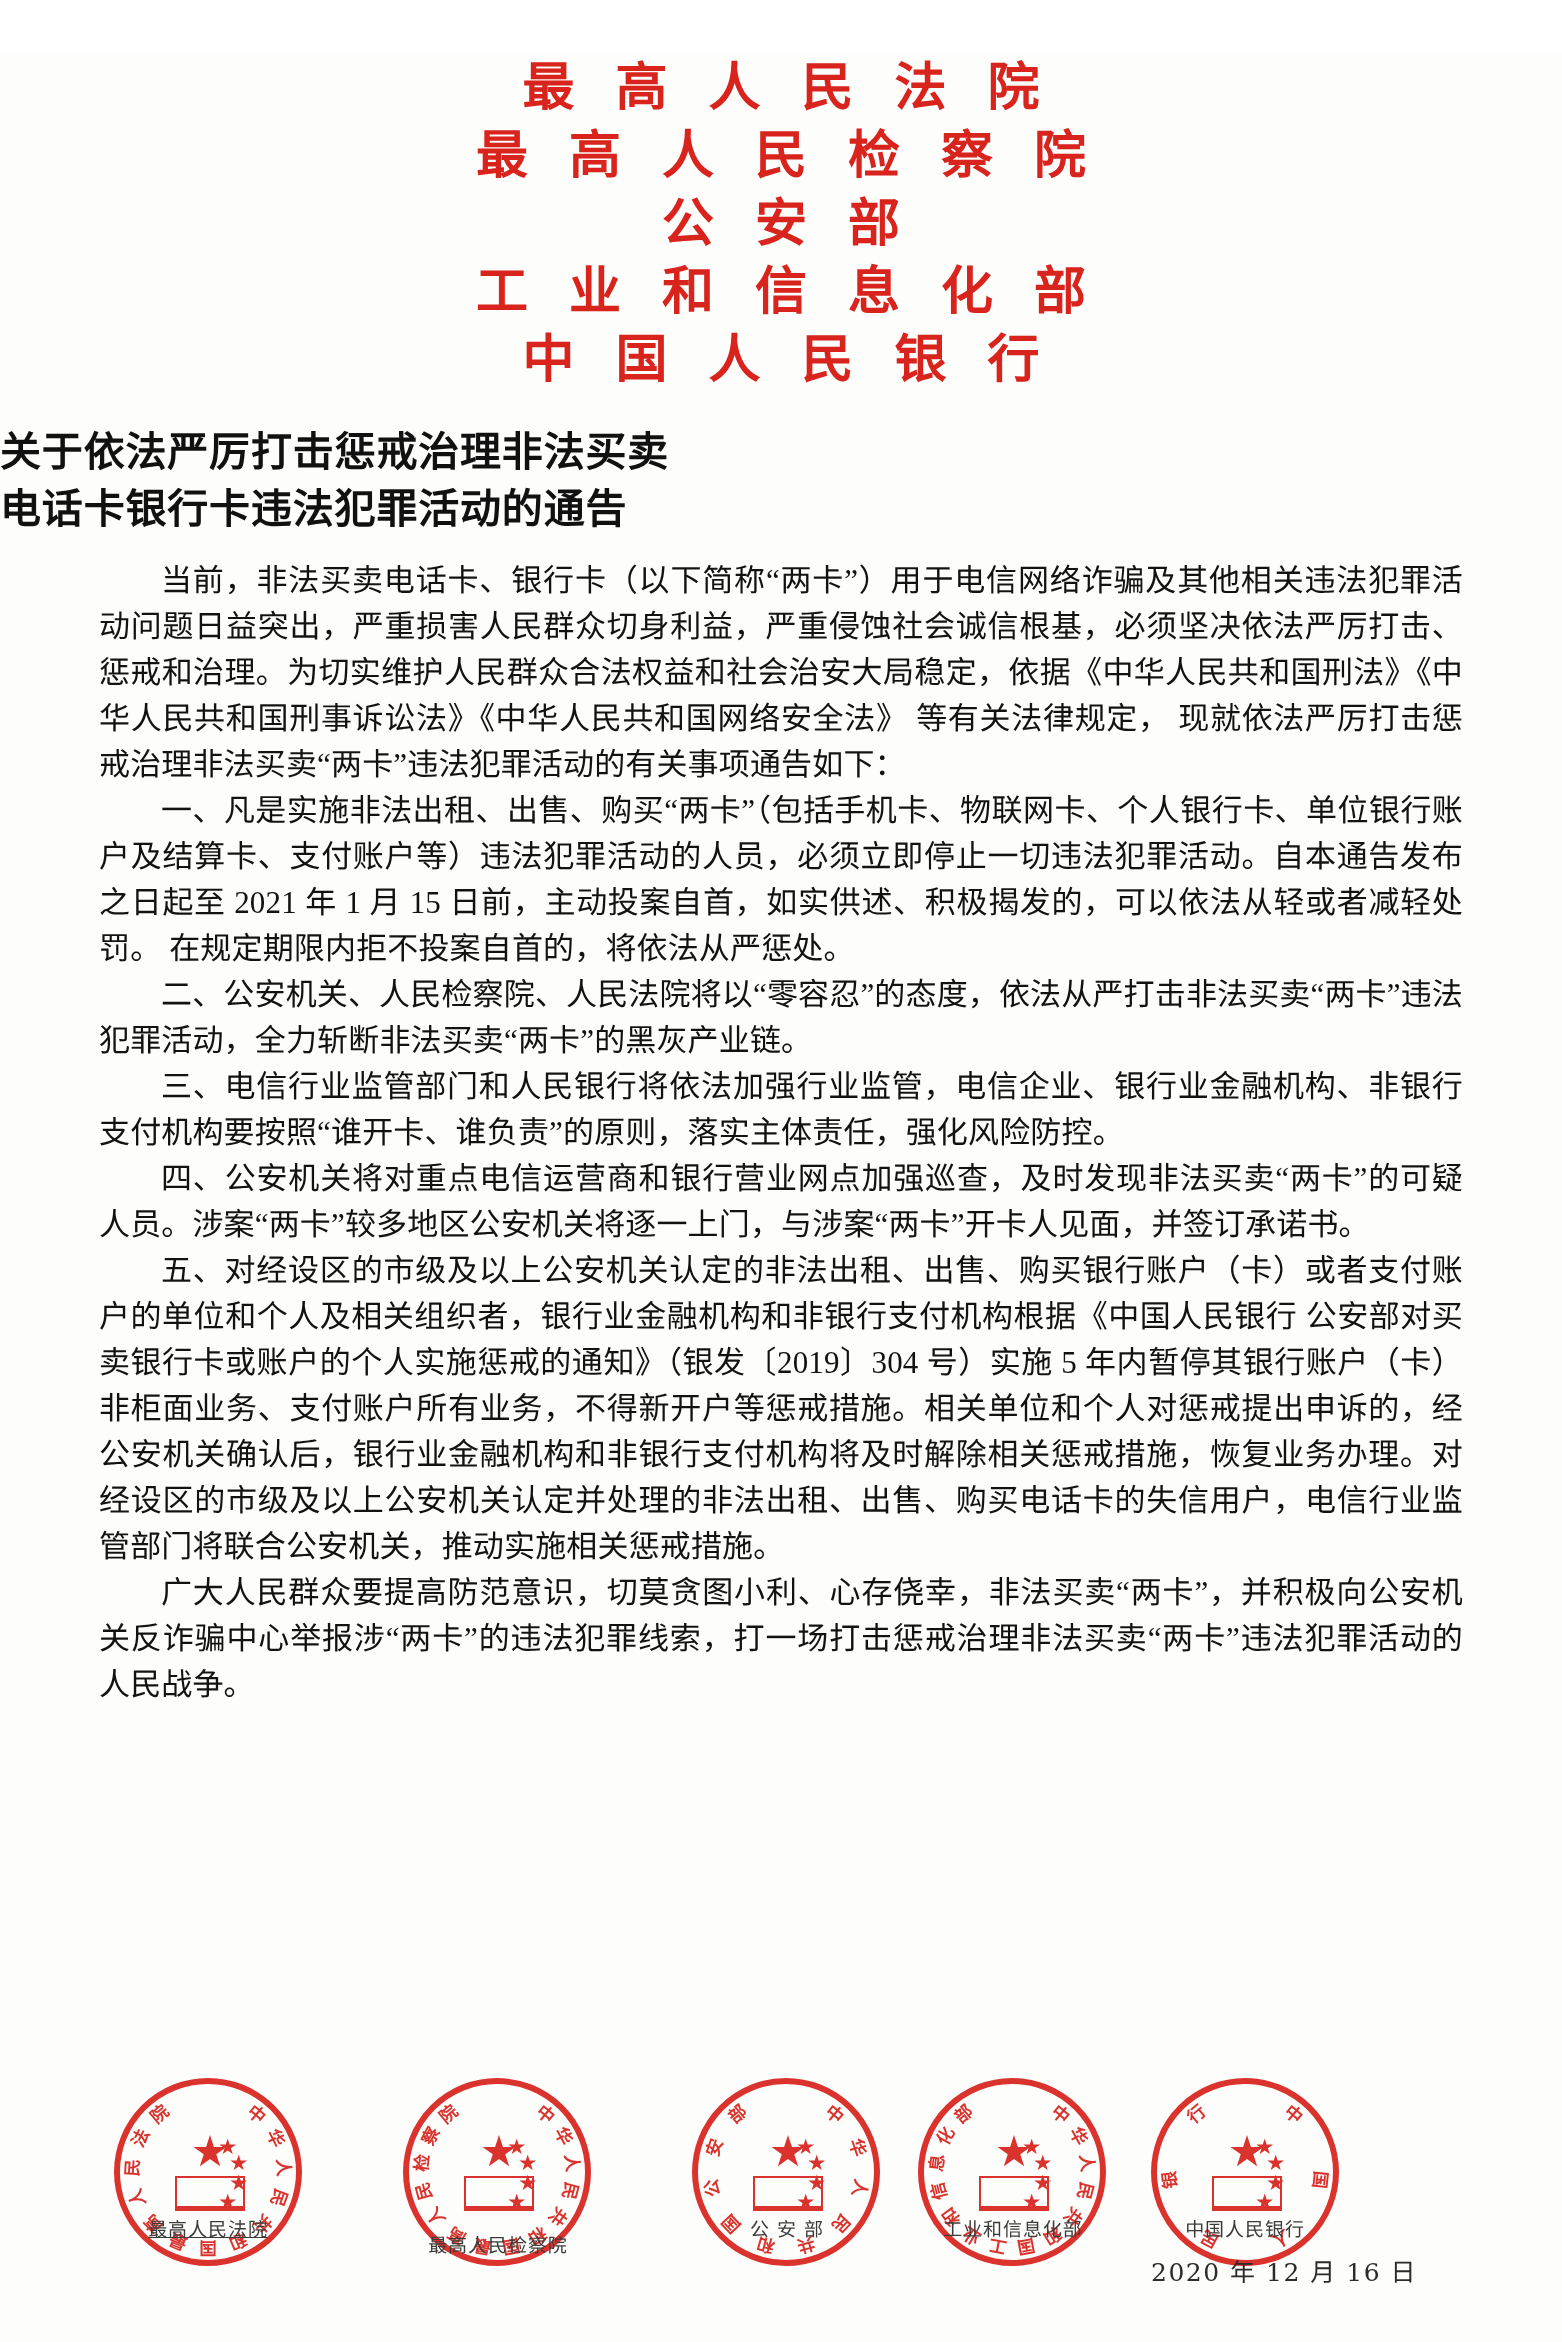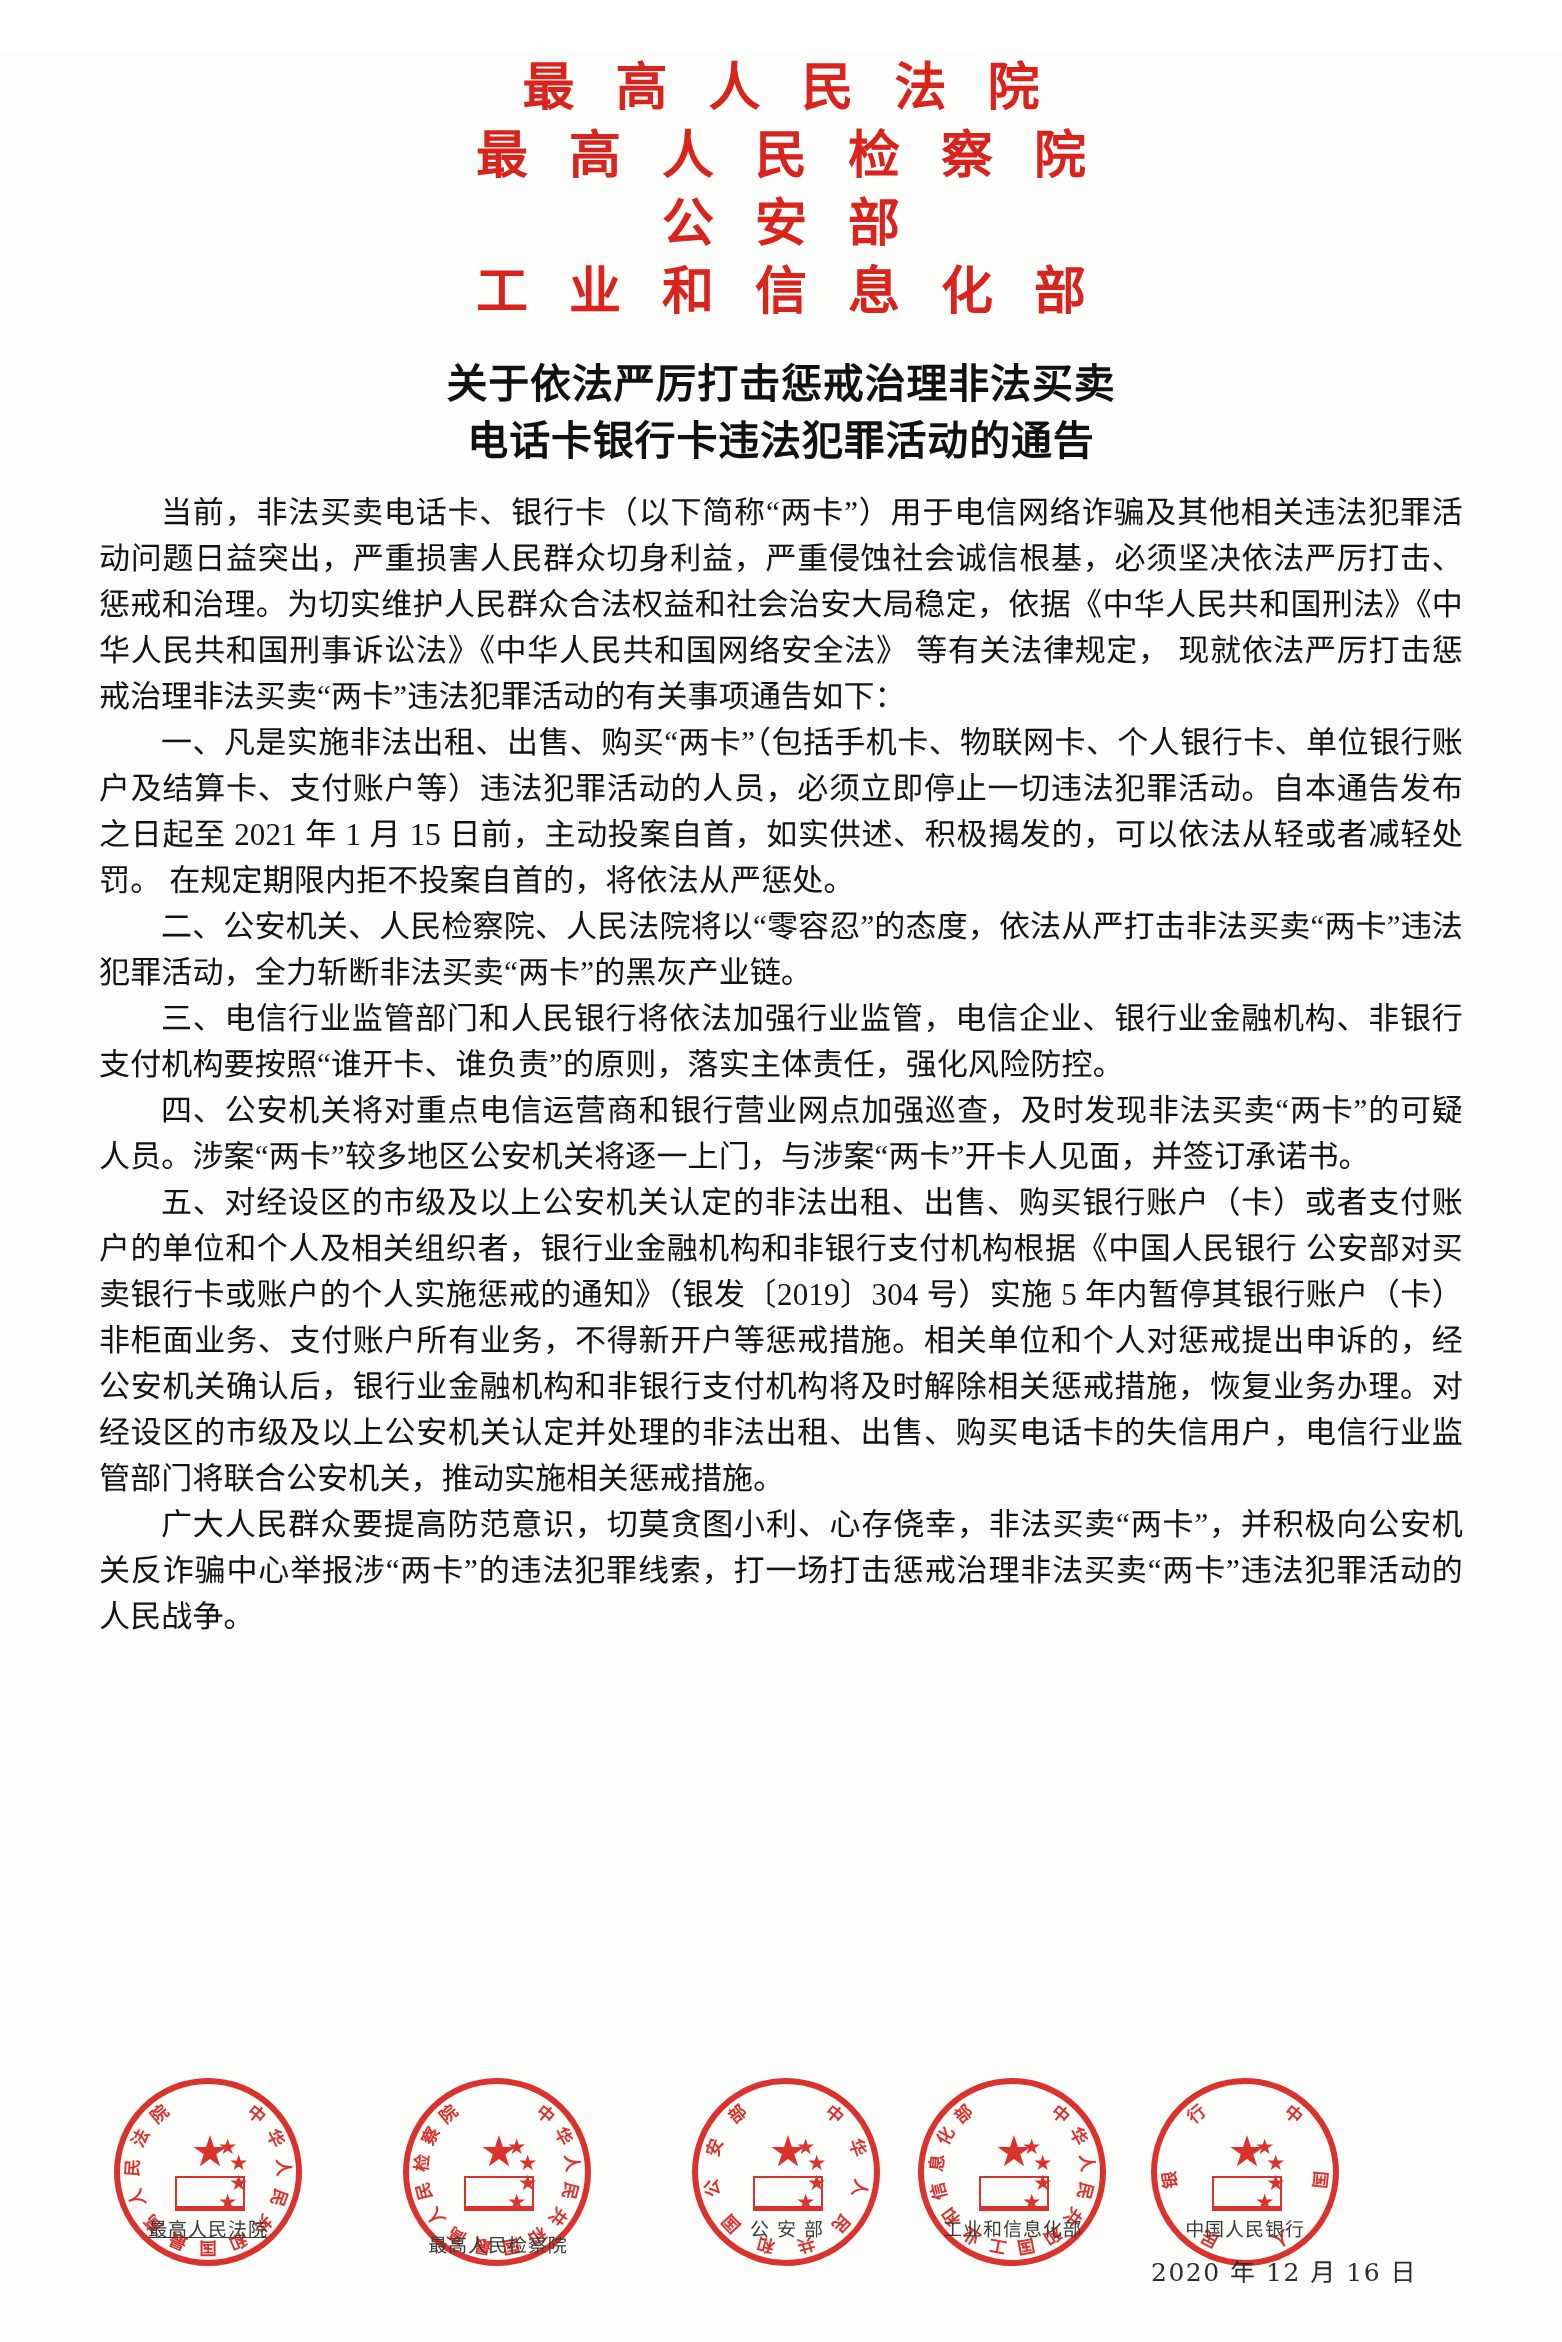--- a/index.html
+++ b/index.html
@@ -36,21 +36,20 @@
     font-size: 52px;
     line-height: 68px;
     letter-spacing: 0.22em;
     text-indent: 0.22em;
     white-space: nowrap;
   }
 
   
   .doc-title {
     margin-top: 31px;
-    text-align: center;
     font-family: "DejaVu Serif", "Liberation Serif", serif;
     font-weight: 700;
     font-size: 41px;
     line-height: 57px;
     letter-spacing: 0.02em;
     color: #111111;
   }
 
   
   .body-text {
@@ -149,20 +148,21 @@
 </head>
 <body>
 
 <div class="page">
 
   <div class="masthead">
     <div class="line">最 高 人 民 法 院</div>
     <div class="line">最 高 人 民 检 察 院</div>
     <div class="line">公       安       部</div>
     <div class="line">工 业 和 信 息 化 部</div>
+    <div class="line">中 国 人 民 银 行</div>
   </div>
 
   <div class="doc-title">
     <div>关于依法严厉打击惩戒治理非法买卖</div>
     <div>电话卡银行卡违法犯罪活动的通告</div>
   </div>
 
   <div class="body-text">
     <p>当前，非法买卖电话卡、银行卡（以下简称“两卡”）用于电信网络诈骗及其他相关违法犯罪活动问题日益突出，严重损害人民群众切身利益，严重侵蚀社会诚信根基，必须坚决依法严厉打击、惩戒和治理。为切实维护人民群众合法权益和社会治安大局稳定，依据《中华人民共和国刑法》《中华人民共和国刑事诉讼法》《中华人民共和国网络安全法》 等有关法律规定， 现就依法严厉打击惩戒治理非法买卖“两卡”违法犯罪活动的有关事项通告如下：</p>
     <p>一、凡是实施非法出租、出售、购买“两卡”（包括手机卡、物联网卡、个人银行卡、单位银行账户及结算卡、支付账户等）违法犯罪活动的人员，必须立即停止一切违法犯罪活动。自本通告发布之日起至 2021 年 1 月 15 日前，主动投案自首，如实供述、积极揭发的，可以依法从轻或者减轻处罚。 在规定期限内拒不投案自首的，将依法从严惩处。</p>

